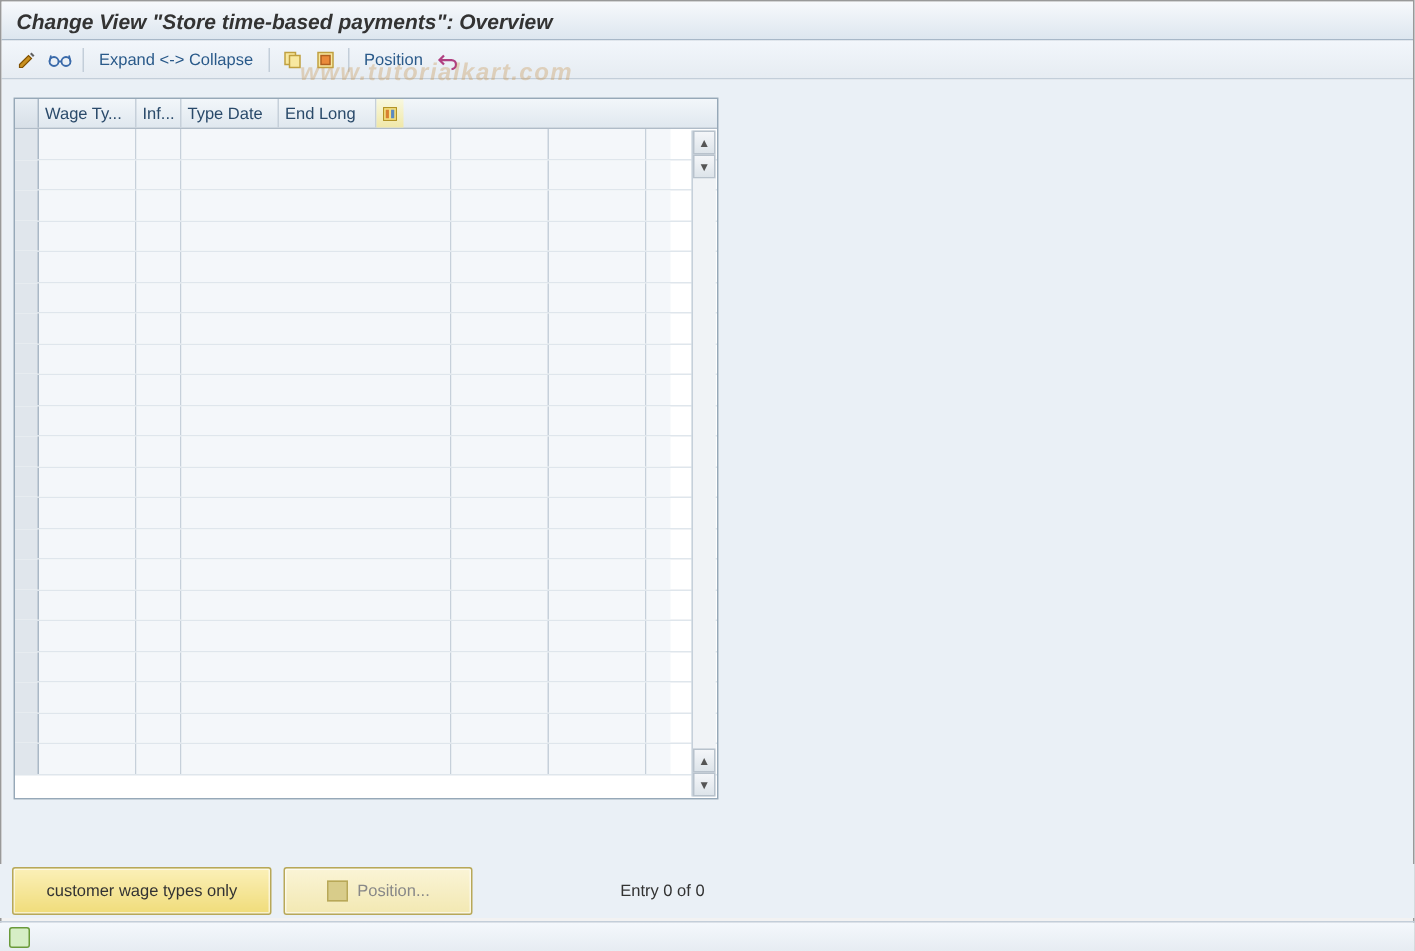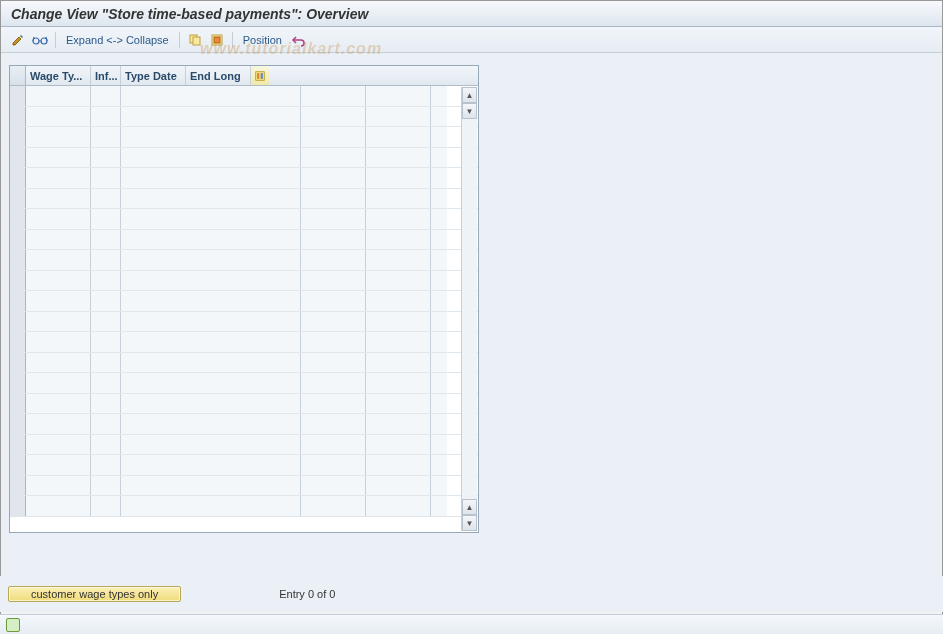--- a/index.html
+++ b/index.html
@@ -76,21 +76,21 @@
     .th, .td {
       border-right: 1px solid #c6d0da;
       padding: 2px 4px;
       overflow: hidden;
       white-space: nowrap;
       text-overflow: ellipsis;
       display: flex;
       align-items: center;
       color: #333;
     }
-    .th { font-weight: bold; color: #2a4a6a; }
+    .th { font-weight: normal; color: #2a4a6a; }
     .col-sel { width: 16px; background: linear-gradient(#e8eef4,#d8e0e8); border-right:1px solid #aab8c6; }
     .col-wt { width: 65px; }
     .col-inf { width: 30px; }
     .col-long { width: 180px; }
     .col-sd { width: 65px; }
     .col-ed { width: 65px; }
     .col-cfg { width: 18px; background: linear-gradient(#f8f8e0,#f0e8a8); justify-content:center; border-right:none;}
 
     .table-body {
       flex: 1;
@@ -130,21 +130,21 @@
       position: absolute;
       bottom: 22px;
       left: 0; right: 0;
       padding: 6px 8px;
       display:flex;
       align-items:center;
       gap: 8px;
       background: #eaf0f6;
     }
     .sap-btn {
-      height: 16px;
+      height: 32px;
       border: 1px solid #b8a858;
       background: linear-gradient(#fbf0b8,#f0dc7a);
       color: #333;
       padding: 0 22px;
       font-size: 11px;
       border-radius: 2px;
       cursor: pointer;
       box-shadow: inset 0 0 0 1px rgba(255,255,255,0.6);
     }
     .sap-btn.secondary {
@@ -444,18 +444,22 @@
       <div class="scroll-btn">▼</div>
       <div class="scroll-track"></div>
       <div class="scroll-btn">▲</div>
       <div class="scroll-btn">▼</div>
     </div>
   </div>
 </div>
 
 <div class="footer-bar" style="height:36px;">
   <button class="sap-btn">customer wage types only</button>
+  <button class="sap-btn secondary">
+    <span class="ico"></span>
+    <span>Position...</span>
+  </button>
   <span class="entry-text">Entry 0 of 0</span>
 </div>
 
 <div class="status-bar">
   <span class="status-icon"></span>
 </div>
 
 </body></html>

